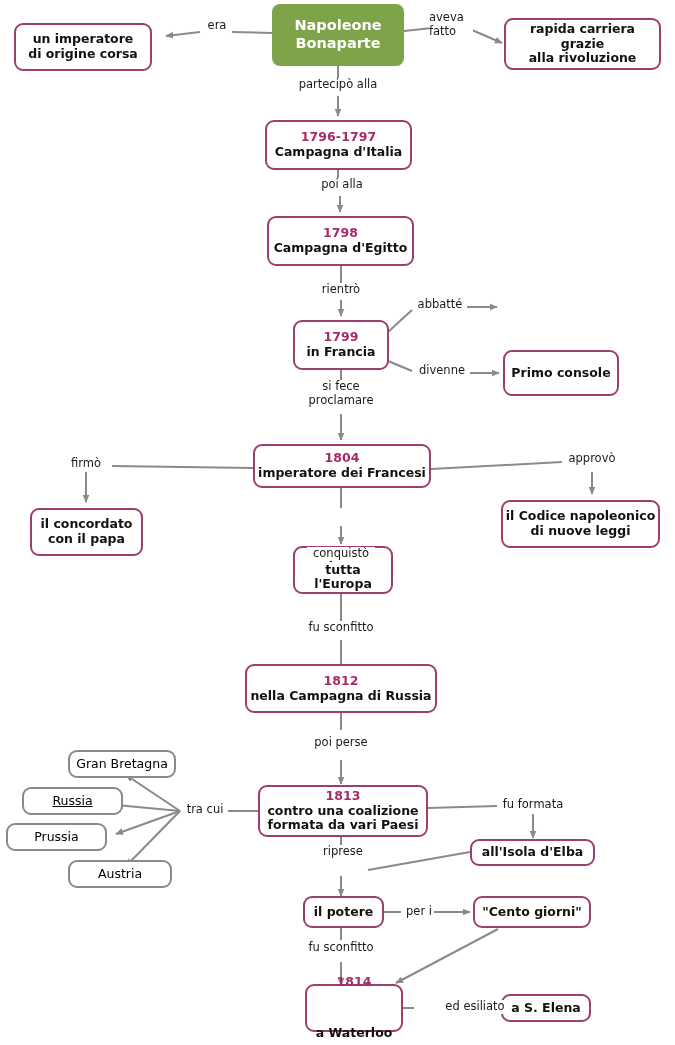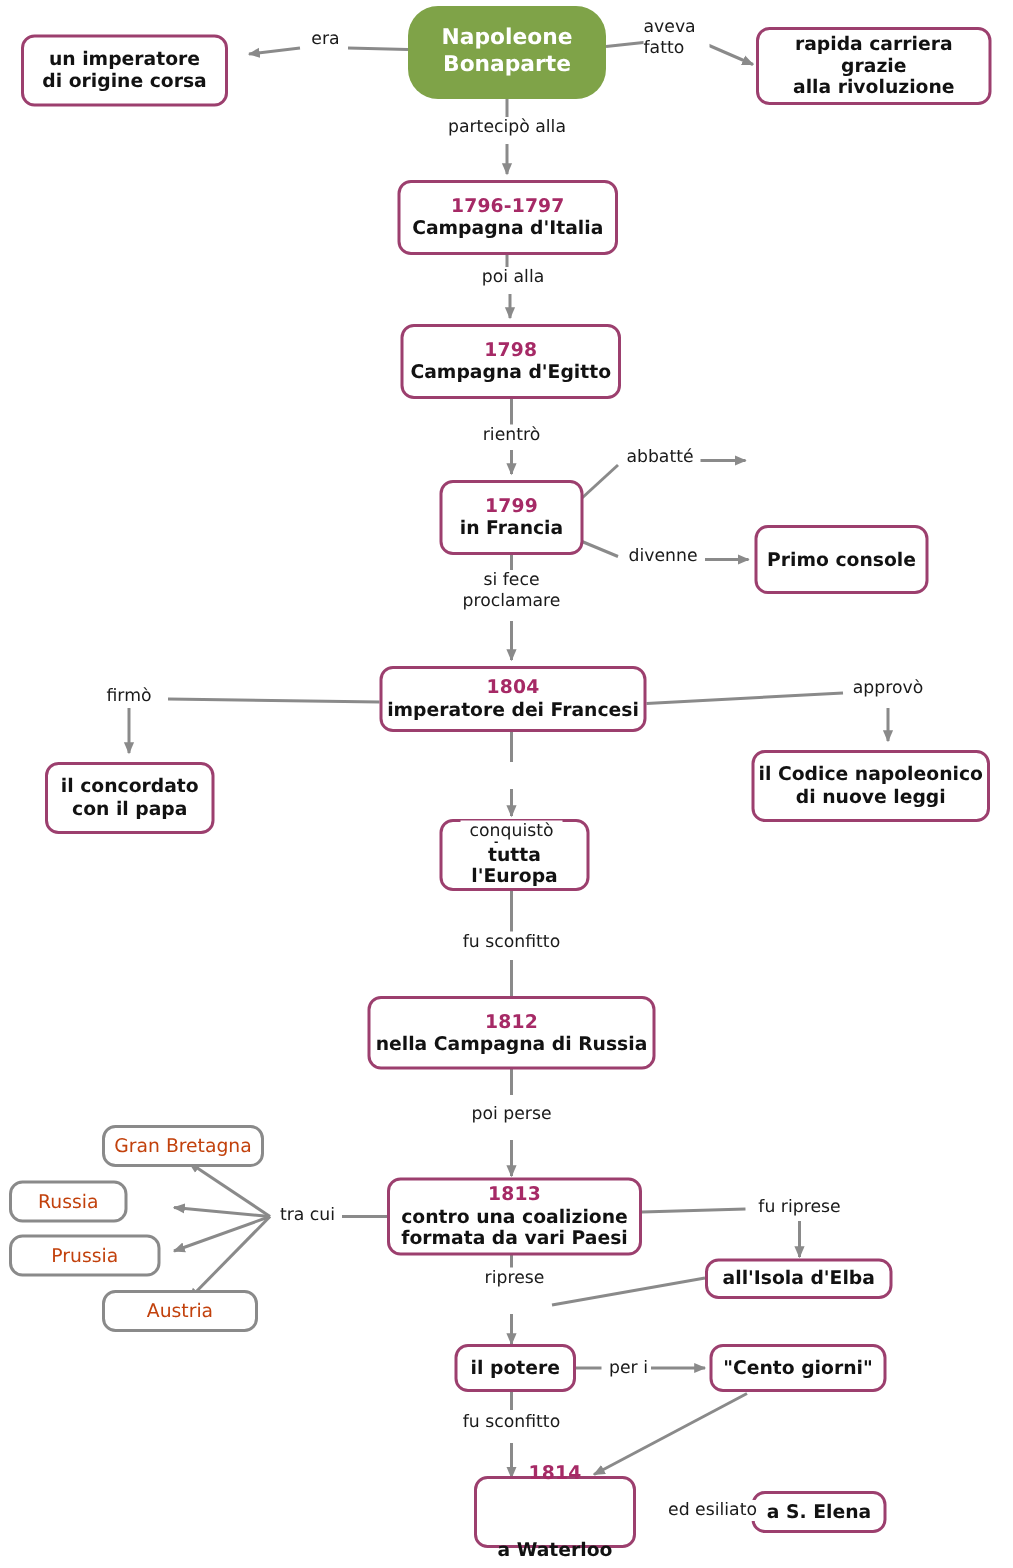--- a/index.html
+++ b/index.html
@@ -41,42 +41,42 @@
   }
   .node.purple {
     border: 2px solid #9c3f6e;
   }
   .node.gray {
     border: 2px solid #8a8a8a;
   }
   .node.green {
     border: none;
     background: #7fa348;
-    border-radius: 20px;
+    border-radius: 8px;
   }
   .node .year {
     color: #a62a66;
     font-weight: bold;
     font-size: 12.5px;
     letter-spacing: .1px;
   }
   .node .ttl {
     color: #121212;
     font-weight: bold;
     font-size: 12.5px;
   }
   .node.green .ttl {
     color: #ffffff;
     font-size: 14.5px;
     line-height: 1.22;
   }
   .node.gray .ttl {
     font-weight: normal;
     font-size: 12.5px;
-    color: #c2410c;
+    color: #000000;
   }
   .edge-label {
     position: absolute;
     font-size: 11.5px;
     color: #1a1a1a;
     font-weight: normal;
     text-align: center;
     line-height: 1.2;
     white-space: pre-line;
     background: #ffffff;
@@ -226,21 +226,21 @@
   <div class="node purple" style="left:258px; top:785px; width:170px; height:52px;">
     <span class="year">1813</span>
     <span class="ttl">contro una coalizione</span>
     <span class="ttl">formata da vari Paesi</span>
   </div>
 
   <div class="node gray" style="left:68px; top:750px; width:108px; height:28px;">
     <span class="ttl">Gran Bretagna</span>
   </div>
 
-  <div class="node gray" style="left:6px; top:787px; width:79px; height:28px;">
+  <div class="node gray" style="left:22px; top:787px; width:101px; height:28px;text-decoration:underline;">
     <span class="ttl">Russia</span>
   </div>
 
   <div class="node gray" style="left:6px; top:823px; width:101px; height:28px;">
     <span class="ttl">Prussia</span>
   </div>
 
   <div class="node gray" style="left:68px; top:860px; width:104px; height:28px;">
     <span class="ttl">Austria</span>
   </div>
@@ -250,21 +250,21 @@
   </div>
 
   <div class="node purple" style="left:303px; top:896px; width:81px; height:32px;">
     <span class="ttl">il potere</span>
   </div>
 
   <div class="node purple" style="left:473px; top:896px; width:118px; height:32px;">
     <span class="ttl">"Cento giorni"</span>
   </div>
 
-  <div class="node purple" style="left:316px; top:984px; width:108px; height:48px;gap:36px;">
+  <div class="node purple" style="left:305px; top:984px; width:98px; height:48px;gap:36px;">
     <span class="year">1814</span>
     <span class="ttl">a Waterloo</span>
   </div>
 
   <div class="node purple" style="left:501px; top:994px; width:90px; height:28px;">
     <span class="ttl">a S. Elena</span>
   </div>
 
   <div class="edge-label" style="left:203px; top:19px; width:28px;">era</div>
 
@@ -289,21 +289,21 @@
   <div class="edge-label" style="left:563px; top:452px; width:58px;">approvò</div>
 
   <div class="edge-label" style="left:307px; top:513px; width:68px;margin-top:34px;">conquistò</div>
 
   <div class="edge-label" style="left:303px; top:621px; width:76px;">fu sconfitto</div>
 
   <div class="edge-label" style="left:307px; top:736px; width:68px;">poi perse</div>
 
   <div class="edge-label" style="left:182px; top:803px; width:46px;">tra cui</div>
 
-  <div class="edge-label" style="left:499px; top:798px; width:68px;">fu riprese</div>
+  <div class="edge-label" style="left:499px; top:798px; width:68px;">fu formata</div>
 
   <div class="edge-label" style="left:317px; top:845px; width:52px;">riprese</div>
 
   <div class="edge-label" style="left:404px; top:905px; width:30px;">per i</div>
 
   <div class="edge-label" style="left:303px; top:941px; width:76px;">fu sconfitto</div>
 
   <div class="edge-label" style="left:412px; top:1000px; width:62px;margin-left:32px;">ed esiliato</div>
 
 </div>

